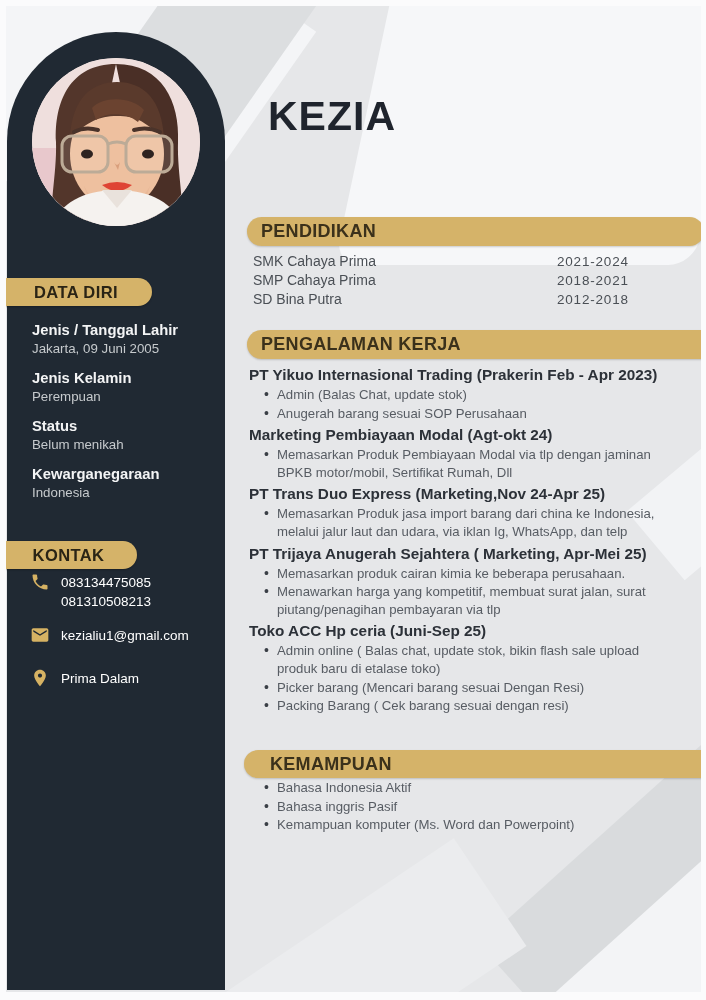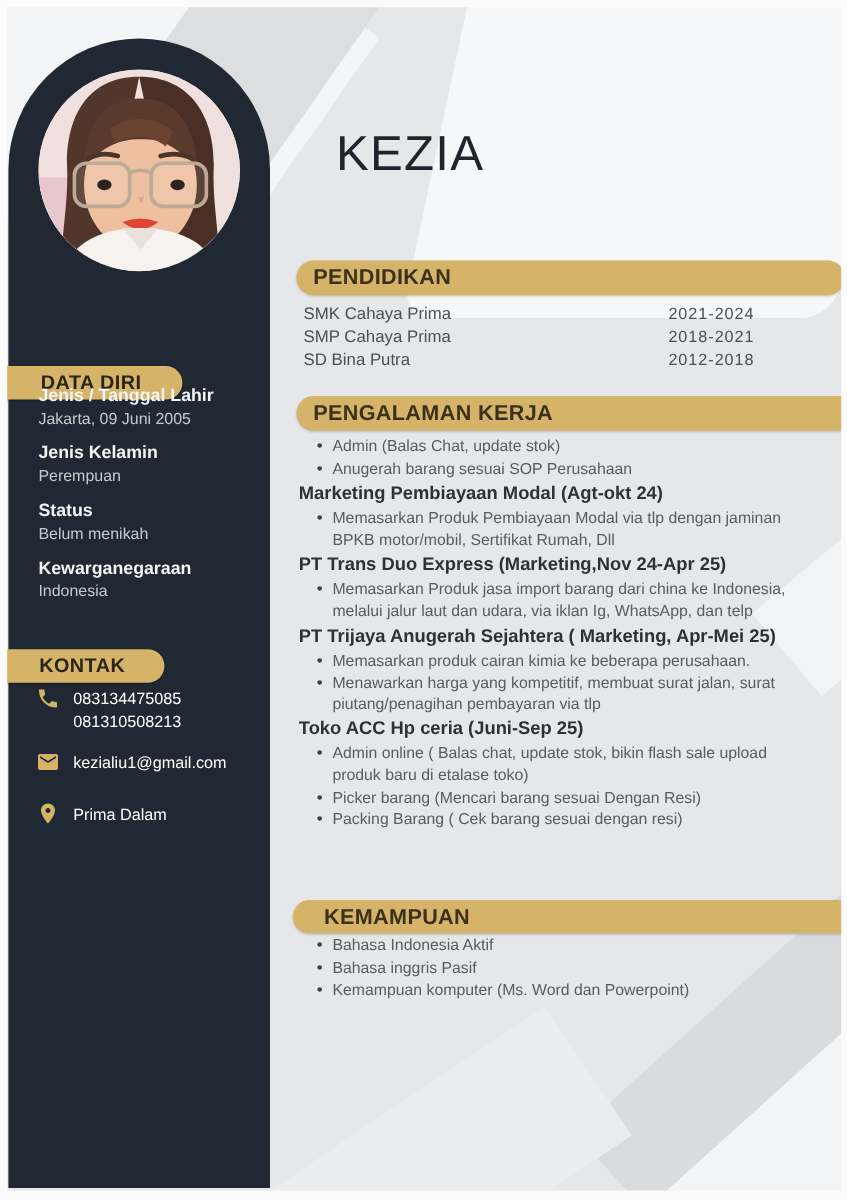--- a/index.html
+++ b/index.html
@@ -11,37 +11,37 @@
 
   
   .sidebar{position:absolute;left:7px;top:32px;width:218px;height:958px;
            background:#202933;border-radius:109px 109px 0 0;z-index:2;}
   .photo{position:absolute;left:25px;top:26px;width:168px;height:168px;
          border-radius:50%;overflow:hidden;background:#efe0dd;}
   .pill{position:absolute;left:-7px;height:28px;background:#d5b369;
         border-radius:0 14px 14px 0;display:flex;align-items:center;
         justify-content:center;font-weight:bold;font-size:16.5px;color:#2a2415;
         letter-spacing:.4px;box-shadow:0 1px 2px rgba(0,0,0,.25);}
-  .pill-data{top:246px;width:152px;margin-top:27px;}
+  .pill-data{top:246px;width:152px;}
   .pill-kontak{top:509px;width:137px;text-align:center;}
   .info{position:absolute;left:25px;top:290px;width:185px;}
   .info-block{margin-bottom:14px;}
   .info-label{font-size:14.8px;font-weight:bold;color:#f3f4f5;margin-bottom:3px;}
   .info-value{font-size:13.3px;color:#c6cacd;}
   .contacts{position:absolute;left:23px;top:541px;width:190px;}
   .contact-row{display:flex;align-items:flex-start;margin-bottom:15px;}
   .contact-row.gap{margin-bottom:24px;}
   .cicon{width:20px;height:20px;flex:0 0 20px;margin-right:11px;margin-top:-1px;}
   .cicon svg{width:20px;height:20px;fill:#d6b263;}
   .clines{font-size:13.5px;color:#ffffff;line-height:19px;}
 
   
   .main{position:absolute;left:247px;top:0;width:459px;z-index:2;}
-  .title{position:absolute;left:21px;top:93px;margin:12px;font-size:41px;
-         font-weight:normal;color:#1f242d;letter-spacing:1px;}
+  .title{position:absolute;left:21px;top:93px;margin:0;font-size:41px;
+         font-weight:bold;color:#1f242d;letter-spacing:1px;}
   .sec{position:absolute;left:0;width:100%;}
   .sec-edu{top:217px;}
   .sec-exp{top:330px;}
   .sec-skill{top:750px;}
   .bar{height:29px;background:#d5b369;display:flex;align-items:center;
        font-weight:bold;font-size:18px;color:#3b311b;letter-spacing:.3px;
        box-shadow:0 1px 2px rgba(0,0,0,.18);}
   .bar-edu{width:443px;border-radius:15px;padding-left:14px;}
   .bar-exp{width:100%;border-radius:15px 0 0 15px;padding-left:14px;}
   .bar-skill{margin-left:-3px;width:calc(100% + 3px);height:28px;
@@ -186,20 +186,21 @@
           </div>
         </div>
     </section>
 
     <section class="sec sec-exp">
       <div class="bar bar-exp">
         <span>PENGALAMAN KERJA</span>
       </div>
       <div class="jobs" id="job-list">
           <div class="job">
+            <h3 class="job-title">PT Yikuo Internasional Trading (Prakerin Feb - Apr 2023)</h3>
             <ul class="blist">
               <li>Admin (Balas Chat, update stok)</li>
               <li>Anugerah barang sesuai SOP Perusahaan</li>
             </ul>
           </div>
           <div class="job">
             <h3 class="job-title">Marketing Pembiayaan Modal (Agt-okt 24)</h3>
             <ul class="blist">
               <li>Memasarkan Produk Pembiayaan Modal via tlp dengan jaminan BPKB motor/mobil, Sertifikat Rumah, Dll</li>
             </ul>

